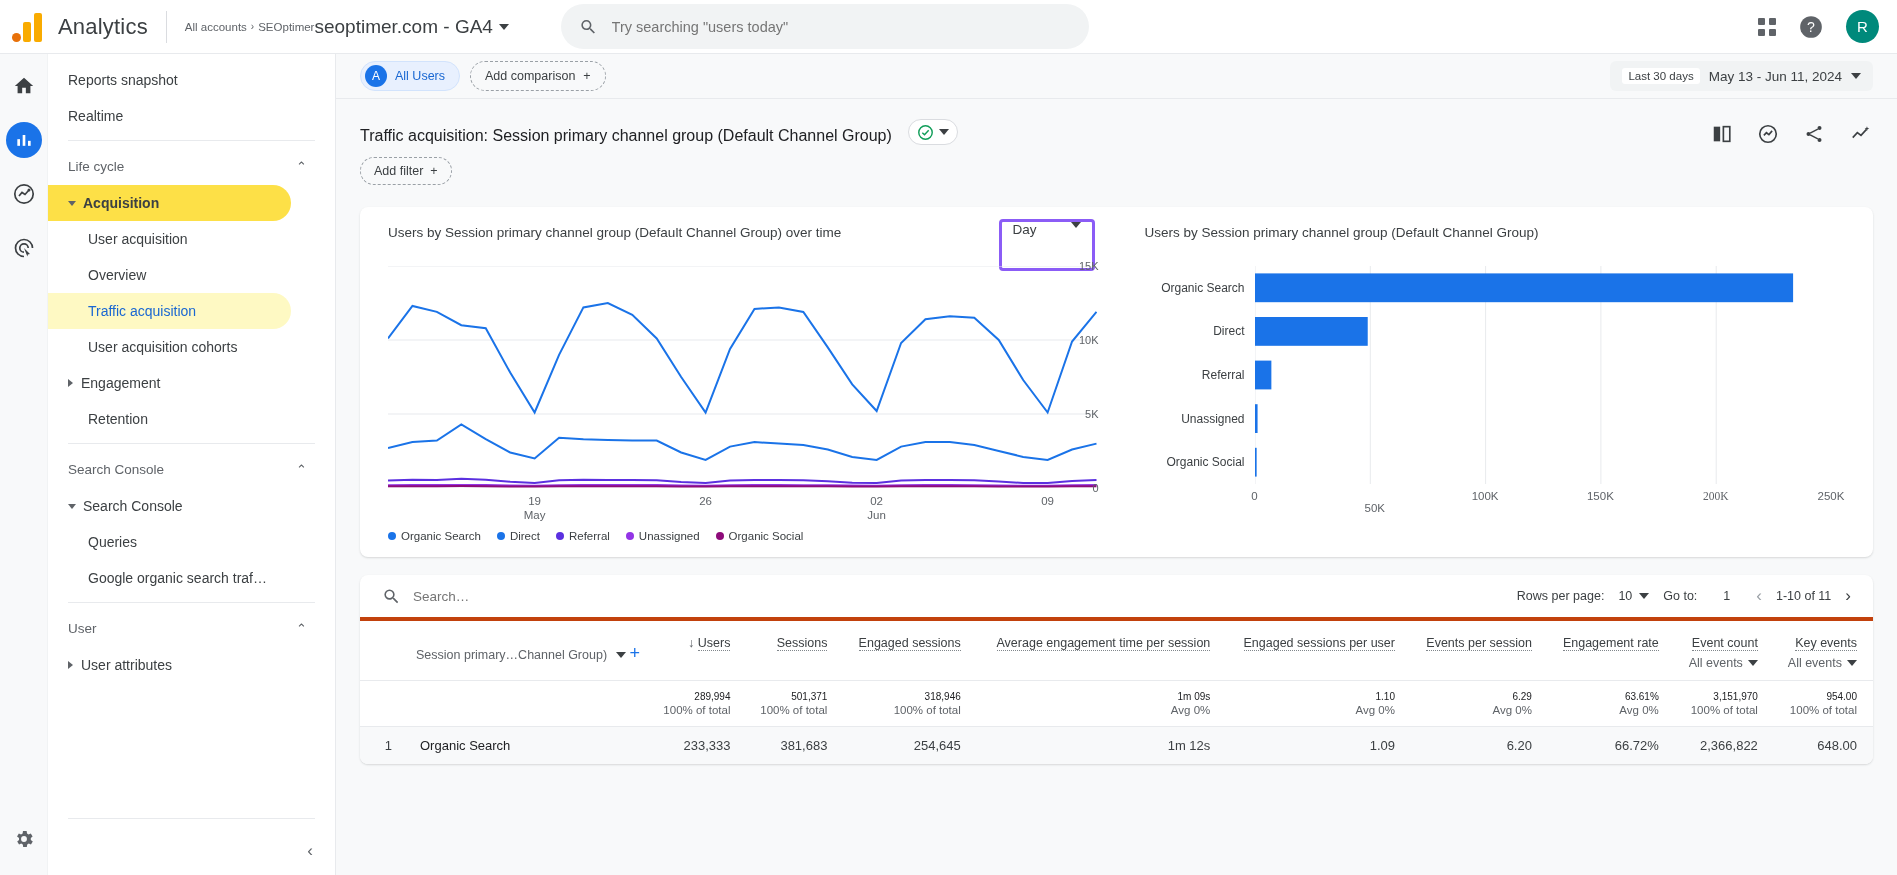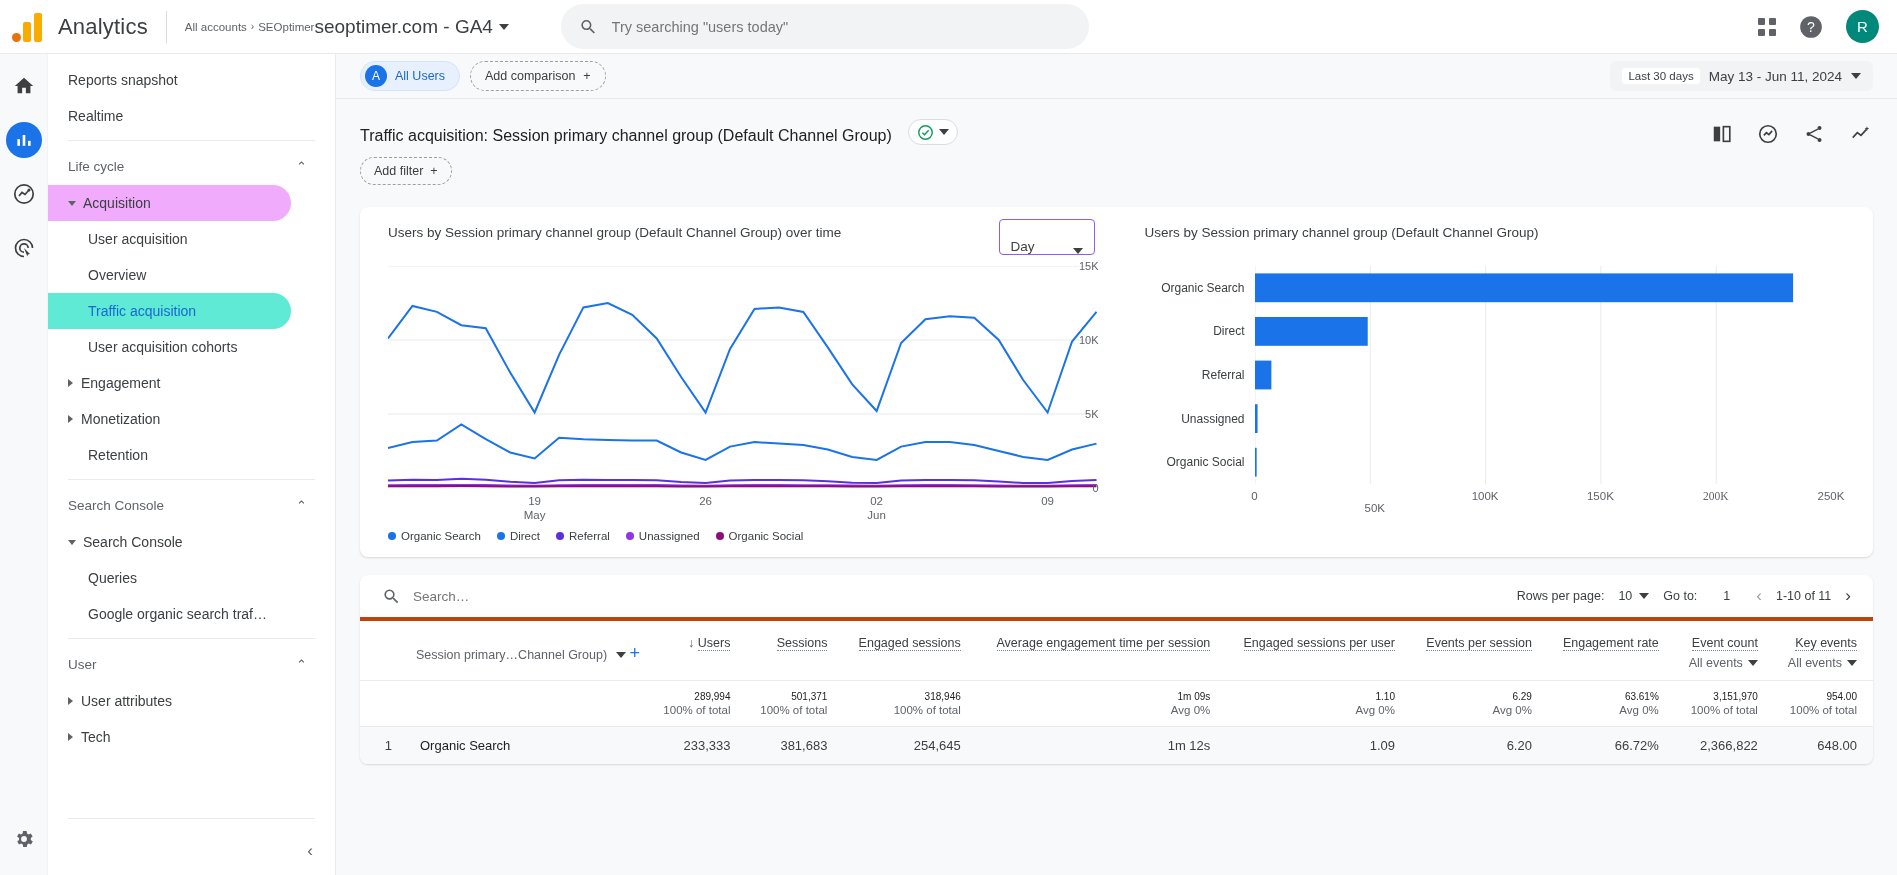--- a/index.html
+++ b/index.html
@@ -60,22 +60,22 @@
   
   .sidebar {
     position: absolute; top: 54px; left: 48px; width: 288px; height: 821px;
     background: #fff; border-right: 1px solid #e8eaed; padding-top: 8px;
     font-size: 14px; color: #3c4043;
   }
   .nav-item {
     height: 36px; display: flex; align-items: center; padding-left: 20px;
     border-radius: 0 18px 18px 0; margin-right: 44px; cursor: pointer; white-space: nowrap;
   }
-  .nav-item.sel { background: #5eead4; color: #1967d2; }
-  .nav-item.grey { background: #f0abfc; }
+  .nav-item.sel { background: #fef9c3; color: #1967d2; }
+  .nav-item.grey { background: #fde047; font-weight: bold; }
   .nav-item.ind1 { padding-left: 20px; }
   .nav-item.ind2 { padding-left: 40px; }
   .nav-sect {
     height: 38px; display: flex; align-items: center; justify-content: space-between;
     padding: 0 28px 0 20px; font-size: 13.5px; color: #5f6368; cursor: pointer;
   }
   .hr { height: 1px; background: #e8eaed; margin: 6px 20px 6px 20px; }
   .tri-r { width: 0; height: 0; border-top: 4px solid transparent; border-bottom: 4px solid transparent; border-left: 5px solid #5f6368; margin-right: 8px; }
   .tri-d { width: 0; height: 0; border-left: 4px solid transparent; border-right: 4px solid transparent; border-top: 5px solid #5f6368; margin-right: 7px; }
   .chev-up { font-size: 13px; color: #5f6368; }
@@ -112,22 +112,22 @@
 
   .card {
     margin: 22px 24px 0 24px; background: #fff; border-radius: 8px;
     box-shadow: 0 1px 2px rgba(60,64,67,.18); overflow: hidden;
   }
   .charts { display: flex; height: 350px; }
   .chart-l { width: 50%; padding: 18px 20px 8px 28px; position: relative; }
   .chart-r { width: 50%; padding: 18px 20px 8px 28px; position: relative; }
   .chart-title { font-size: 13.5px; color: #3c4043; }
   .gran {
-    position: absolute; right: 22px; top: 12px; width: 96px; height: 36px;
-    border: 1px solid #8b5cf6; border-radius: 4px; display: flex; align-items: flex-end;
+    position: absolute; right: 22px; top: 12px; width: 96px; height: 52px;
+    border: 3px solid #8b5cf6; border-radius: 4px; display: flex; align-items: flex-start;
     justify-content: space-between; padding: 0 11px; font-size: 13.5px; color: #3c4043; cursor: pointer;
   }
   .plot { position: relative; margin-top: 26px; height: 222px; }
   .ylab { position: absolute; right: -2px; font-size: 11px; color: #5f6368; transform: translateY(-50%); }
   .xlab { position: absolute; font-size: 11.5px; color: #5f6368; text-align: center; transform: translateX(-50%); line-height: 14px; }
   .legend { display: flex; gap: 16px; margin-top: 42px; font-size: 11.5px; color: #3c4043; }
   .legend div { display: flex; align-items: center; gap: 5px; }
   .dot { width: 8px; height: 8px; border-radius: 50%; }
 
   .bar-lbl { position: absolute; right: 100%; margin-right: 10px; font-size: 12px; color: #3c4043; white-space: nowrap; transform: translateY(-50%); }
@@ -260,24 +260,20 @@
   <div class="nav-item sel ind2">
     <span>Traffic acquisition</span>
   </div>
   <div class="nav-item ind2">
     <span>User acquisition cohorts</span>
   </div>
   <div class="nav-item ind1">
     <span class="tri-r"></span>
     <span>Engagement</span>
   </div>
-  <div class="nav-item ind1">
-    <span class="tri-r"></span>
-    <span>Monetization</span>
-  </div>
   <div class="nav-item ind2">
     <span>Retention</span>
   </div>
   <div class="hr"></div>
 
   <div class="nav-sect">
     <span>Search Console</span>
     <span class="chev-up">⌃</span>
   </div>
   <div class="nav-item ind1">
@@ -292,24 +288,20 @@
   </div>
   <div class="hr"></div>
 
   <div class="nav-sect">
     <span>User</span>
     <span class="chev-up">⌃</span>
   </div>
   <div class="nav-item ind1">
     <span class="tri-r"></span>
     <span>User attributes</span>
-  </div>
-  <div class="nav-item ind1">
-    <span class="tri-r"></span>
-    <span>Tech</span>
   </div>
 
   <div class="sb-hr"></div>
   <div class="collapse-btn">‹</div>
 </div>
 
 <div class="main">
 
   <div class="chiprow">
     <div class="chip users">

